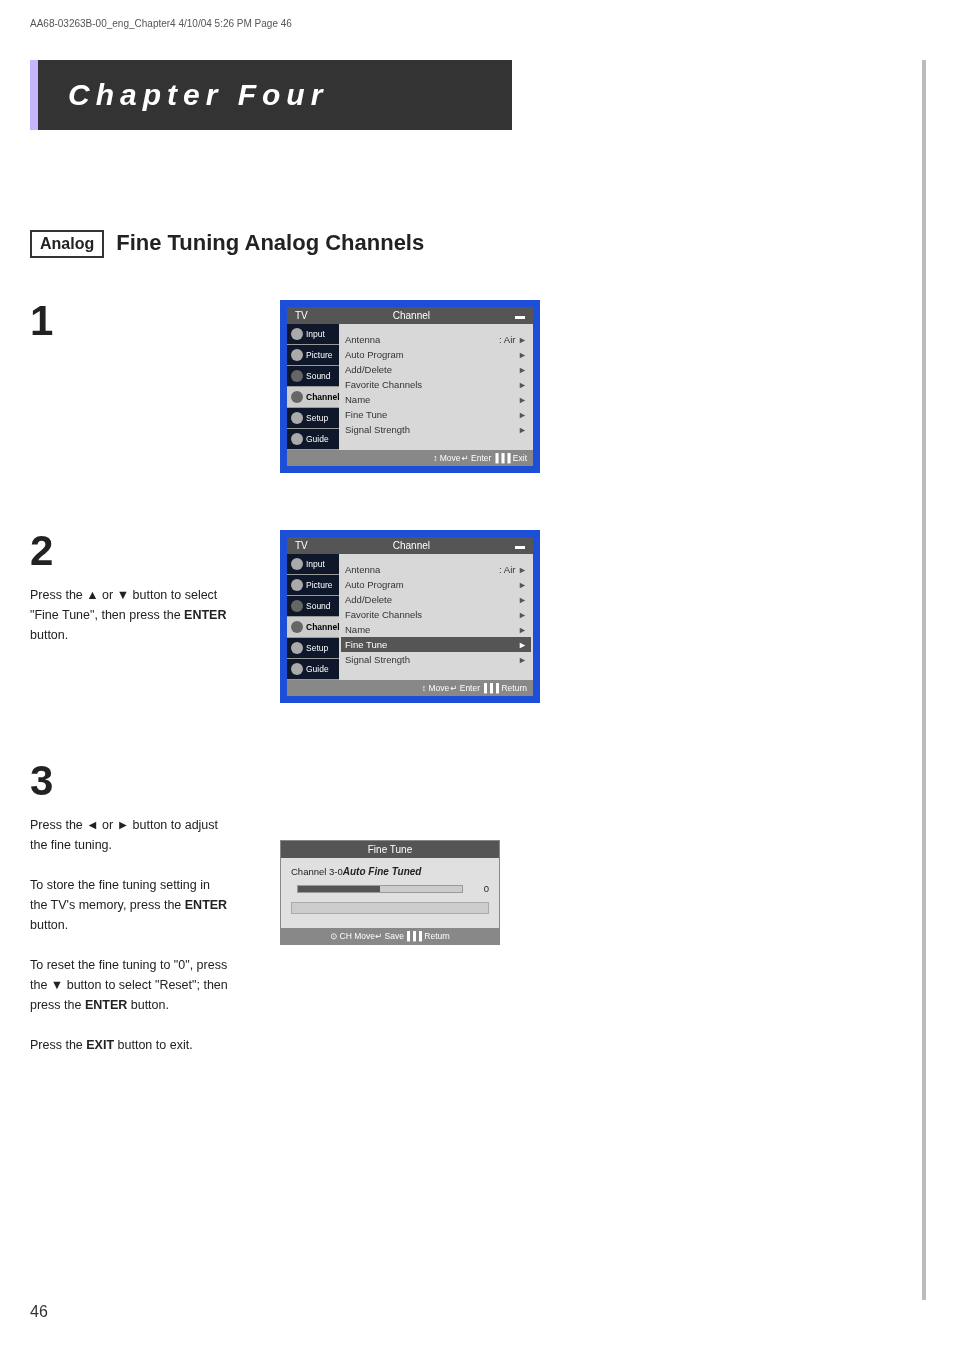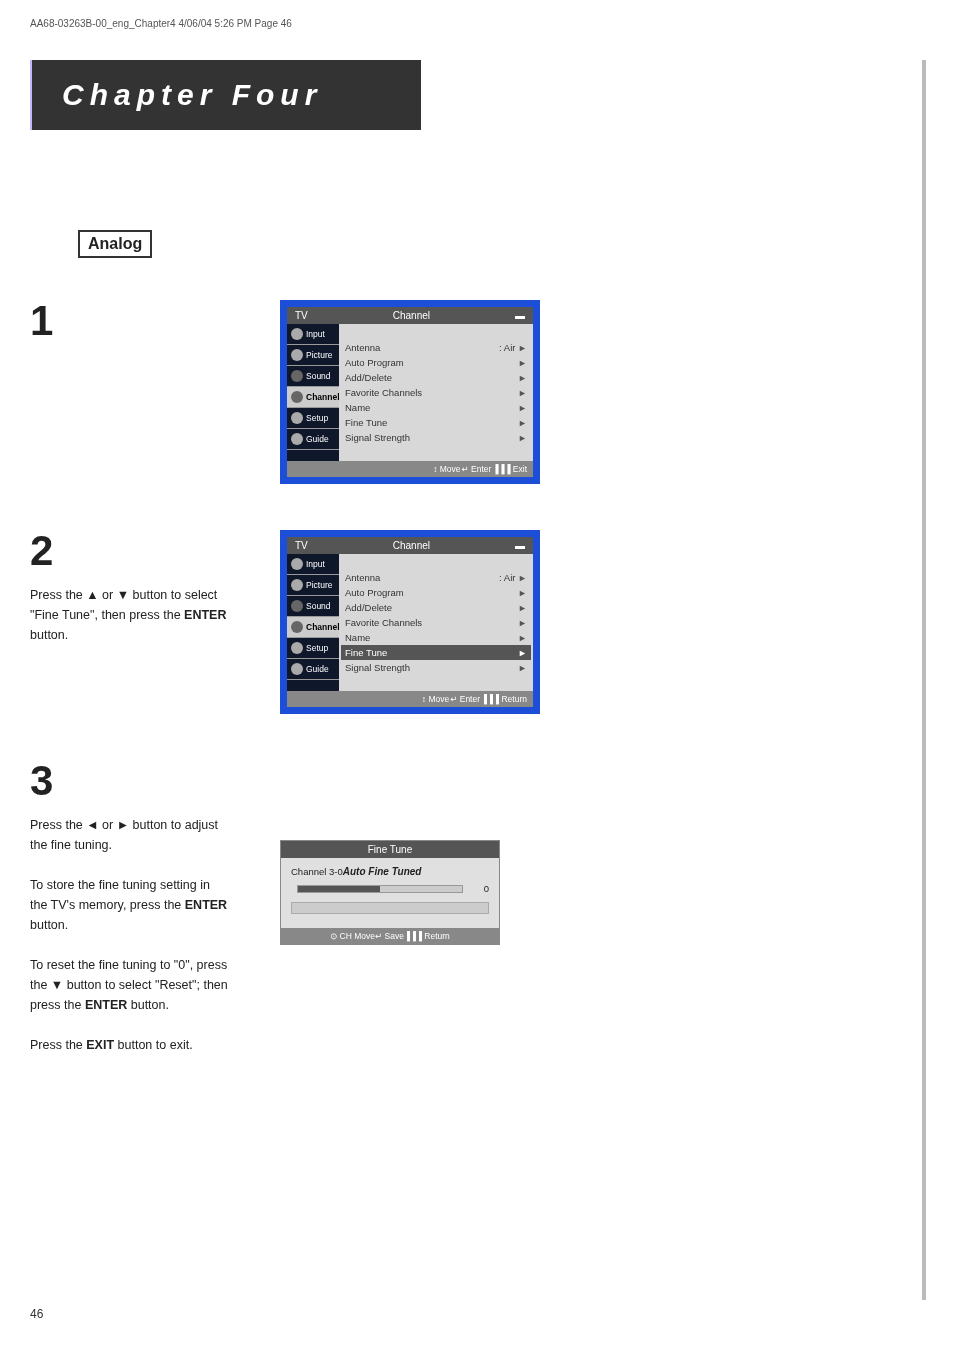--- a/index.html
+++ b/index.html
@@ -20,25 +20,25 @@
       left: 30px;
       font-size: 10px;
       color: #555;
     }
 
     
     .chapter-box {
       position: absolute;
       top: 60px;
       left: 30px;
-      width: 391px;
+      width: 482px;
       background: #333;
       color: #fff;
       padding: 18px 30px;
-      border-left: 2px solid #c4b5fd;
+      border-left: 8px solid #c4b5fd;
     }
     .chapter-box h1 {
       font-size: 30px;
       font-weight: bold;
       letter-spacing: 6px;
       font-style: italic;
     }
 
     
     .right-bar {
@@ -51,21 +51,20 @@
     }
 
     
     .section-title {
       position: absolute;
       top: 230px;
       left: 30px;
       display: flex;
       align-items: flex-start;
       gap: 12px;
-      margin-left: 48px;
     }
     .analog-badge {
       border: 2px solid #333;
       padding: 3px 8px;
       font-size: 16px;
       font-weight: bold;
       background: #fff;
     }
     .section-title h2 {
       font-size: 22px;
@@ -147,21 +146,21 @@
       background: #aaa;
       border-radius: 50%;
       display: inline-block;
       flex-shrink: 0;
     }
     .tv-sidebar-icon.active {
       background: #666;
     }
     .tv-menu-items {
       flex: 1;
-      padding: 16px 6px;
+      padding: 8px 6px;
       background: #d8d8d8;
     }
     .tv-menu-row {
       display: flex;
       justify-content: space-between;
       align-items: center;
       padding: 2px 0;
       font-size: 9.5px;
       color: #333;
     }
@@ -246,51 +245,52 @@
       display: flex;
       justify-content: center;
       align-items: center;
     }
 
     
     .page-number {
       position: absolute;
       bottom: 30px;
       left: 30px;
-      font-size: 12px;
+      font-size: 16px;
       color: #333;
     }
 
     
     #step1 { top: 300px; }
     
     #step2 { top: 530px; }
     
     #step3 { top: 760px; }
 
     .step-left {
       display: flex;
       flex-direction: column;
       gap: 8px;
       width: 230px;
     }
   </style>
 </head>
 <body>
 
-<div class="page-meta">AA68-03263B-00_eng_Chapter4   4/06/04   5:26 PM   Page 46</div>
+<div class="page-meta">AA68-03263B-00_eng_Chapter4   4/10/04   5:26 PM   Page 46</div>
 
 <div class="right-bar"></div>
 
 <div class="chapter-box">
   <h1>Chapter Four</h1>
 </div>
 
 <div class="section-title">
   <span class="analog-badge">Analog</span>
+  <h2>Fine Tuning Analog Channels</h2>
 </div>
 
 <div class="step-section" id="step1">
   <div class="step-left">
     <div class="step-number">1</div>
   </div>
 
   <div class="tv-menu">
     <div class="tv-menu-header">
       <span>TV</span>

